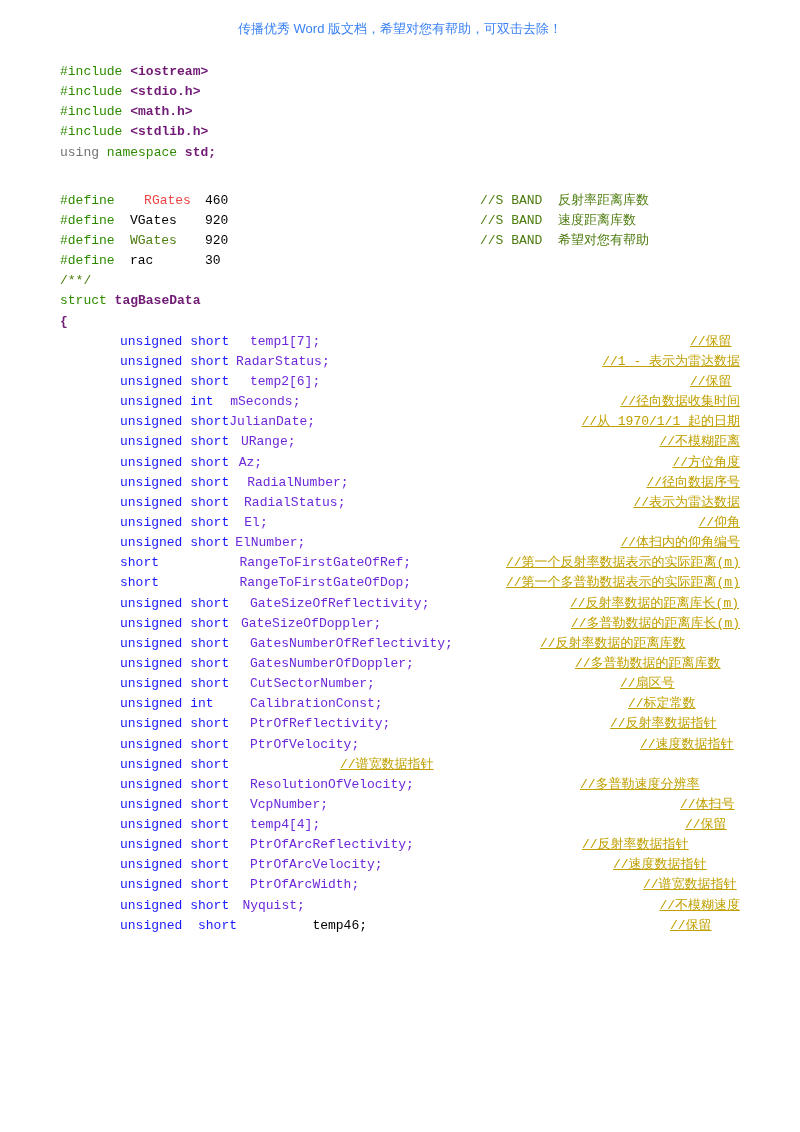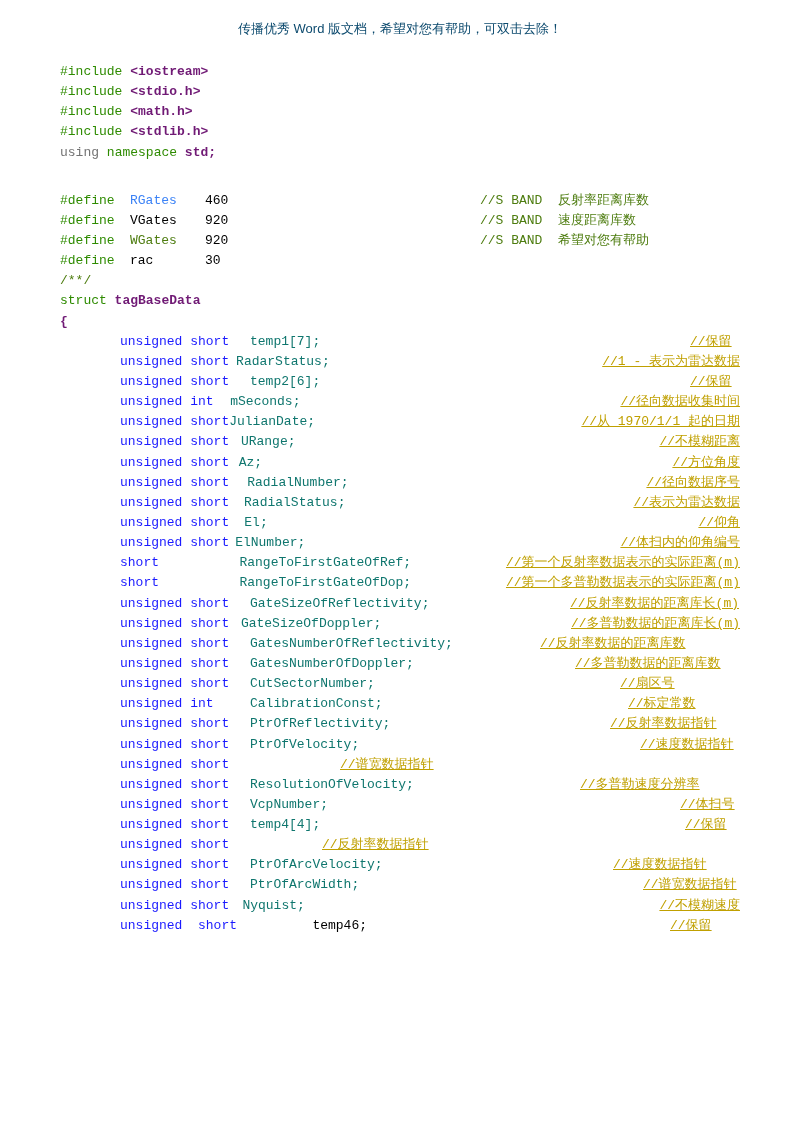--- a/index.html
+++ b/index.html
@@ -5,39 +5,39 @@
     * { margin: 0; padding: 0; box-sizing: border-box; }
     body {
       background: #fff;
       font-family: "Courier New", Courier, monospace;
       font-size: 13px;
       color: #000;
       padding: 20px 60px 40px 60px;
     }
     .top-banner {
       text-align: center;
-      color: #0c4a6e;
+      color: #3b82f6;
       font-family: Arial, sans-serif;
       font-size: 13px;
       margin-bottom: 24px;
     }
     .code-block {
       line-height: 1.55;
     }
     .kw-include { color: #2e8b00; }
     .kw-define  { color: #2e8b00; }
     .kw-using   { color: #737373; }
     .kw-namespace { color: #2e8b00; }
     .kw-struct  { color: #2e8b00; }
     .comment    { color: #4d7c0f; }
     .normal     { color: #701a75; font-weight: bold; }
     .indent1 { padding-left: 60px; }
     .code-line { display: flex; white-space: pre; }
     .col-type  { display: inline-block; width: 130px; color: #1a1aff; }
-    .col-name  { display: inline-block; width: 260px; color: #0f766e; }
+    .col-name  { display: inline-block; width: 260px; color: #6d28d9; }
     .col-comment { display: inline-block; color: #c0a000; text-decoration: underline; }
     .define-line { display: flex; white-space: pre; }
     .blank { height: 14px; }
   </style>
 </head>
 <body>
 
 <div>
 
   <div class="top-banner">
@@ -60,21 +60,21 @@
     </div>
     <div class="code-line">
       <span class="kw-using">using</span><span class="normal"> </span><span class="kw-namespace">namespace</span><span class="normal"> std;</span>
     </div>
 
     <div class="blank"></div>
     <div class="blank"></div>
 
     <div class="code-line define-line">
       <span class="kw-define" style="display:inline-block;width:70px;">#define</span>
-      <span style="display:inline-block;width:75px;color:#3b82f6;">RGates</span>
+      <span style="display:inline-block;width:75px;color:#ef4444;text-align:center;">RGates</span>
       <span style="display:inline-block;width:55px;color:#000;">460</span>
       <span style="display:inline-block;width:220px;"></span>
       <span class="comment">//S BAND  反射率距离库数</span>
     </div>
     <div class="code-line define-line">
       <span class="kw-define" style="display:inline-block;width:70px;">#define</span>
       <span style="display:inline-block;width:75px;color:#000;">VGates</span>
       <span style="display:inline-block;width:55px;color:#000;">920</span>
       <span style="display:inline-block;width:220px;"></span>
       <span class="comment">//S BAND  速度距离库数</span>
@@ -246,20 +246,21 @@
       <span class="col-comment">//体扫号</span>
     </div>
     <div class="code-line indent1">
       <span class="col-type">unsigned short</span>
       <span class="col-name">temp4[4];</span>
       <span style="display:inline-block;width:175px;"></span>
       <span class="col-comment">//保留</span>
     </div>
     <div class="code-line indent1">
       <span class="col-type">unsigned short</span>
+      <span class="col-name">PtrOfArcReflectivity;</span>
       <span style="display:inline-block;width:72px;"></span>
       <span class="col-comment">//反射率数据指针</span>
     </div>
     <div class="code-line indent1">
       <span class="col-type">unsigned short</span>
       <span class="col-name">PtrOfArcVelocity;</span>
       <span style="display:inline-block;width:103px;"></span>
       <span class="col-comment">//速度数据指针</span>
     </div>
     <div class="code-line indent1">

